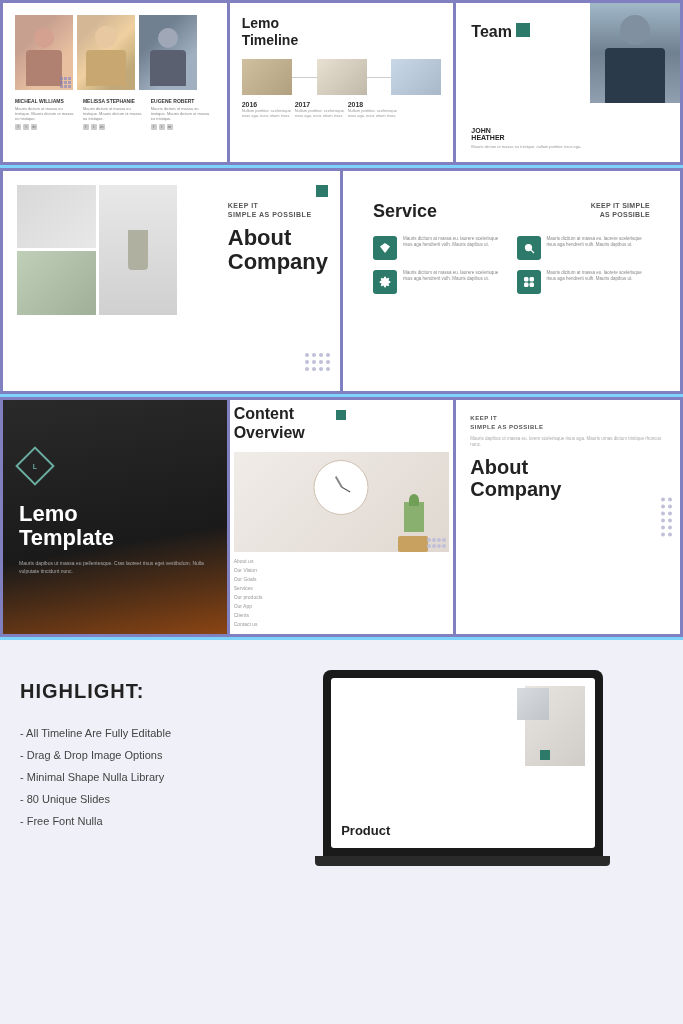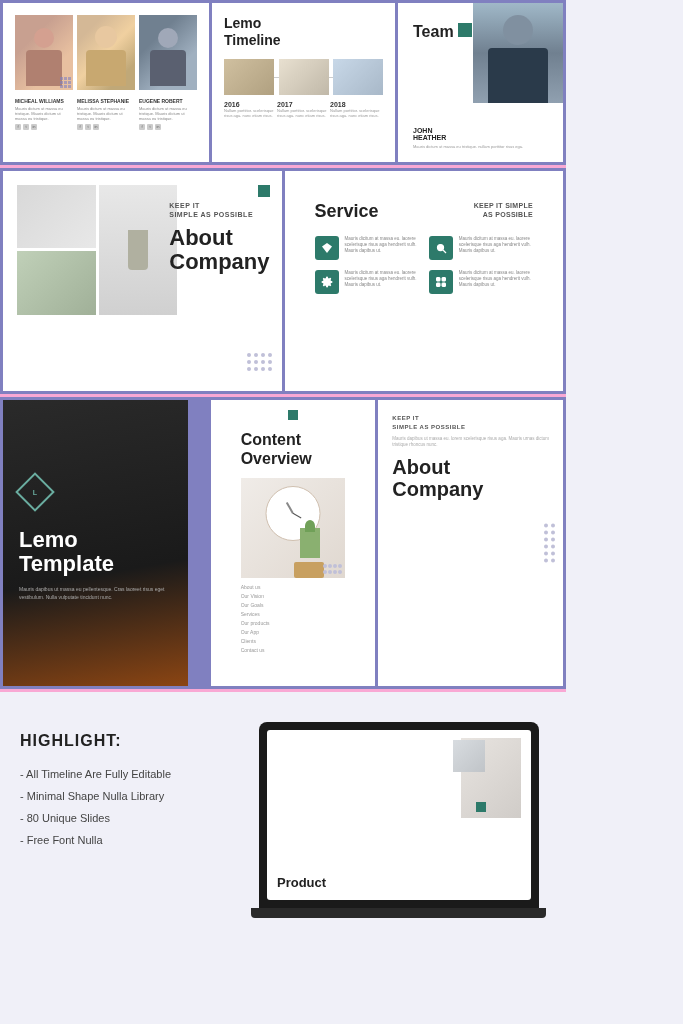--- a/index.html
+++ b/index.html
@@ -4,22 +4,22 @@
   <style>
     * { box-sizing: border-box; margin: 0; padding: 0; }
     body {
       font-family: Arial, sans-serif;
       background: #f0f0f8;
       width: 683px;
       min-height: 1024px;
     }
 
     .main-container {
-      width: 566px;
-      background: #f9a8d4;
+      width: 683px;
+      background: #7dd3fc;
     }
 
     
     .top-grid {
       display: grid;
       grid-template-columns: 1fr 1fr 1fr;
       gap: 3px;
       background: #8080c0;
       border: 3px solid #8080c0;
       margin-bottom: 3px;
@@ -353,24 +353,23 @@
     }
     .lemo-desc {
       font-size: 5px;
       color: #aaa;
       line-height: 1.5;
     }
 
     
     .content-card {
       background: white;
-      padding: 30px;
+      padding: 4px;
       position: relative;
       min-height: 200px;
-      margin-left: 20px;
     }
     .content-title {
       font-size: 16px;
       font-weight: bold;
       color: #222;
       line-height: 1.2;
       margin-bottom: 10px;
     }
     .content-clock-img {
       width: 100%;
@@ -440,25 +439,25 @@
       padding: 30px 20px;
       display: flex;
       gap: 20px;
       align-items: flex-start;
     }
     .highlight-left {
       flex: 1;
       padding-top: 10px;
     }
     .highlight-title {
-      font-size: 16px;
+      font-size: 20px;
       font-weight: 900;
       color: #222;
       letter-spacing: 1px;
-      margin-bottom: 18px;
+      margin-bottom: 24px;
     }
     .highlight-list {
       list-style: none;
     }
     .highlight-item {
       font-size: 11px;
       color: #444;
       margin-bottom: 10px;
       display: flex;
       align-items: center;
@@ -773,20 +772,23 @@
   </div>
 
   <div class="highlight-section">
     <div class="highlight-left">
       <div class="highlight-title">HIGHLIGHT:</div>
       <ul class="highlight-list">
         <li class="highlight-item">
           <span>- All Timeline Are Fully Editable</span>
         </li>
         <li class="highlight-item">
+          <span>- Drag &amp; Drop Image Options</span>
+        </li>
+        <li class="highlight-item">
           <span>- Minimal Shape Nulla Library</span>
         </li>
         <li class="highlight-item">
           <span>- 80 Unique Slides</span>
         </li>
         <li class="highlight-item">
           <span>- Free Font Nulla</span>
         </li>
       </ul>
     </div>

